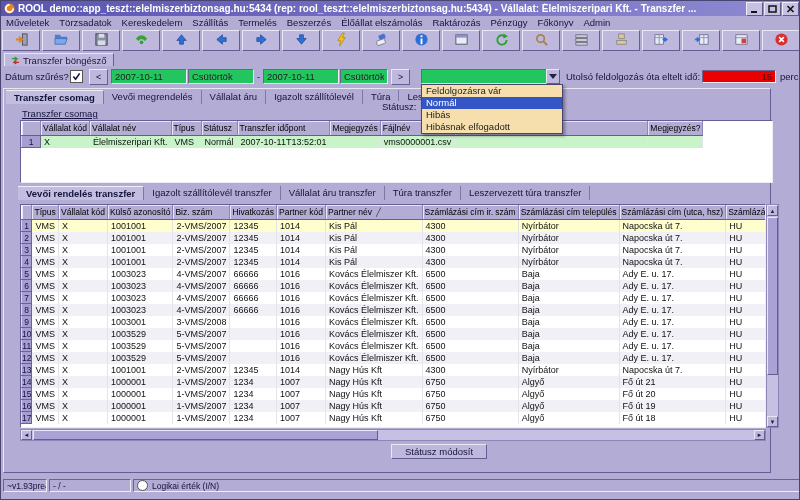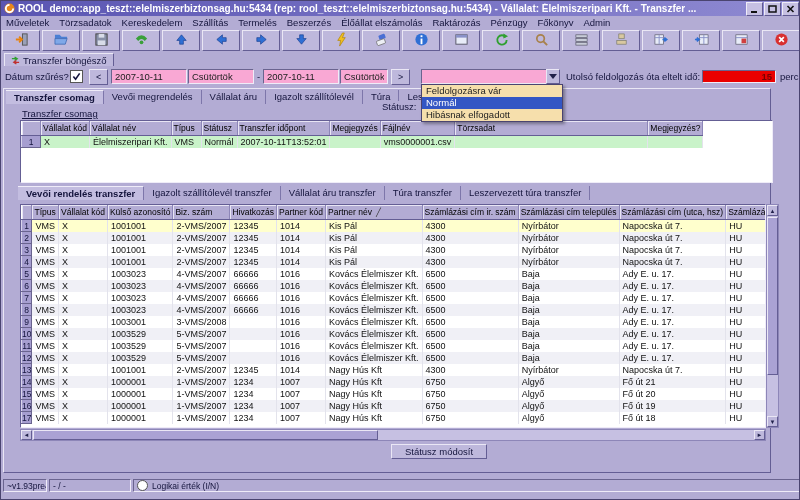--- a/index.html
+++ b/index.html
@@ -12,21 +12,21 @@
   .wbtn{width:15px;height:12px;background:#c6c0e2;border:1px solid;border-color:#efecf8 #5f5990 #5f5990 #efecf8;display:flex;align-items:center;justify-content:center;font-size:8px;font-weight:bold;color:#111;line-height:8px;}
   .menubar{position:absolute;left:0;top:15px;width:800px;height:13px;background:#b3acd4;border-bottom:1px solid #9a93c0;display:flex;align-items:center;}
   .menuitem{font-size:9.5px;color:#14143c;padding:0 5px;white-space:nowrap;cursor:default;}
   .toolbar{position:absolute;left:0;top:28px;width:800px;height:24px;background:#b3acd4;display:flex;align-items:flex-start;}
   .tbtn{width:38px;height:21px;margin:1px;background:#beb8dc;border:1px solid;border-color:#eae7f5 #645e94 #645e94 #eae7f5;display:flex;align-items:center;justify-content:center;}
   .tbtn svg{width:15px;height:15px;}
   .tabrow{position:absolute;left:0;top:52px;width:800px;height:13px;border-bottom:1px solid #8d86b8;}
   .btab{position:absolute;left:3px;top:0;height:12px;padding:0 6px;background:#beb8dc;border:1px solid #645e94;border-bottom:none;border-top-color:#eae7f5;border-left-color:#eae7f5;display:flex;align-items:center;gap:3px;font-size:9.5px;color:#14143c;}
   .filterrow{position:absolute;left:0;top:65px;width:800px;height:22px;background:#b3acd4;}
   .flabel{position:absolute;font-size:9.5px;color:#14143c;white-space:nowrap;}
-  .field{position:absolute;height:15px;background:#f9a8d4;border:1px solid;border-color:#6a648f #efecf8 #efecf8 #6a648f;font-family:"Liberation Sans",sans-serif;font-size:9.5px;color:#222;padding:0 3px;box-sizing:border-box;}
+  .field{position:absolute;height:15px;background:#22c55e;border:1px solid;border-color:#6a648f #efecf8 #efecf8 #6a648f;font-family:"Liberation Sans",sans-serif;font-size:9.5px;color:#222;padding:0 3px;box-sizing:border-box;}
   .navbtn{position:absolute;height:16px;width:19px;background:#beb8dc;border:1px solid;border-color:#eae7f5 #645e94 #645e94 #eae7f5;font-size:9px;color:#14143c;display:flex;align-items:center;justify-content:center;}
   .checkbox{position:absolute;width:11px;height:11px;background:#fff;border:1px solid #555;display:flex;align-items:center;justify-content:center;}
   .combo-arrow{position:absolute;width:14px;height:15px;background:#beb8dc;border:1px solid;border-color:#eae7f5 #645e94 #645e94 #eae7f5;display:flex;align-items:center;justify-content:center;box-sizing:border-box;}
   .combo-arrow:after{content:"";width:0;height:0;border-left:4px solid transparent;border-right:4px solid transparent;border-top:5px solid #20204a;}
   .redfield{position:absolute;height:13px;background:#ea0000;border:1px solid;border-color:#6a648f #efecf8 #efecf8 #6a648f;font-size:9.5px;color:#7a0000;font-weight:bold;text-align:right;padding:0 3px;box-sizing:border-box;}
   .mainpanel{position:absolute;left:2px;top:87px;width:768px;height:385px;border:1px solid;border-color:#eae7f5 #645e94 #645e94 #eae7f5;background:#b3acd4;box-sizing:border-box;}
   .tabsbar{position:absolute;display:flex;height:14px;align-items:stretch;}
   .ptab{font-size:9.5px;color:#14143c;padding:1px 8px 0 8px;border-right:1px solid #7d76aa;white-space:nowrap;}
   .ptab.active{font-weight:bold;background:#c3bde0;border-top:1px solid #efecf8;}
   .grouplabel{position:absolute;font-size:9.5px;color:#14143c;text-decoration:underline;}
@@ -605,20 +605,21 @@
       <span class="sbtn" style="left:0;top:0;width:11px;height:10px;">◄</span>
       <span class="sthumb" style="left:12px;top:0;width:345px;height:10px;"></span>
       <span class="sbtn" style="right:0;top:0;width:11px;height:10px;">►</span>
     </div>
     <button class="statusbtn">Státusz módosít</button>
   </div>
 
   <div class="dropdownlist" id="statuslist">
       <div class="dditem">Feldolgozásra vár</div>
       <div class="dditem hl">Normál</div>
+      <div class="dditem">Hibás</div>
       <div class="dditem">Hibásnak elfogadott</div>
     </div>
 
   <div class="statusbar">
     <span class="sbox" style="width:44px;">~v1.93pre4X</span>
     <span class="sbox" style="width:82px;">- / -</span>
     <span class="sbox" style="flex:1;">
       <span class="radio"></span>
       <span>Logikai érték (I/N)</span>
     </span>

